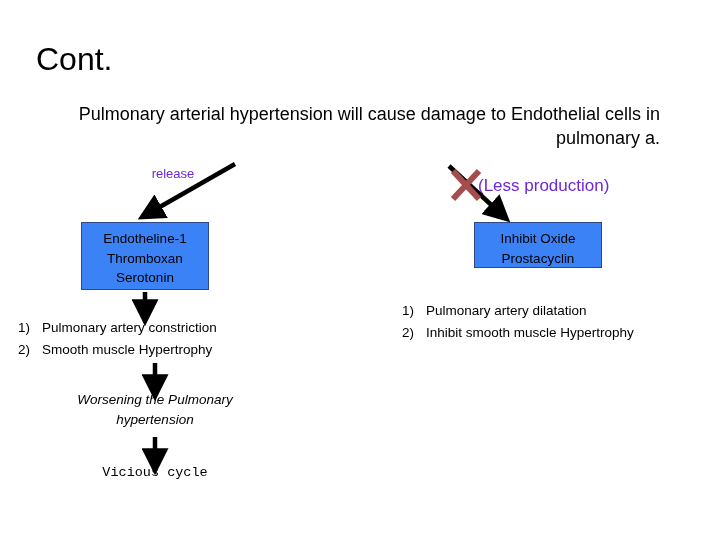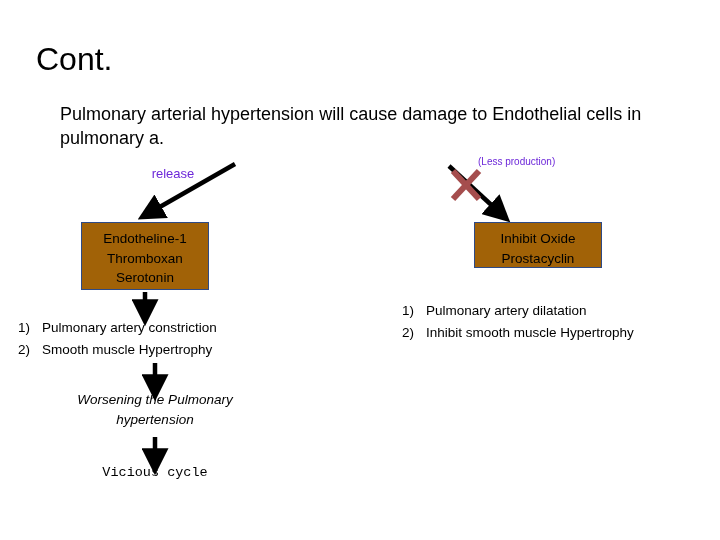--- a/index.html
+++ b/index.html
@@ -28,49 +28,49 @@
     font-size: 32px;
     line-height: 1.1;
     color: #000;
     font-weight: normal;
   }
 
   #subtitle {
     left: 60px;
     top: 102px;
     width: 600px;
-    text-align: left;
+    text-align: right;
     font-size: 18px;
     line-height: 1.35;
     color: #000;
   }
 
   .small-label {
     font-size: 13px;
     color: #6d28d9;
   }
 
   #release-label {
     left: 113px;
     top: 166px;
     width: 120px;
     text-align: center;
   }
 
   #less-production-label {
     left: 478px;
-    top: 156px;
-    font-size: 10px;
+    top: 176px;
+    font-size: 17px;
     white-space: nowrap;
     text-align: right;
   }
 
   .box {
     border: 1.5px solid #2e4a86;
-    background: #a16207;
+    background: #3b82f6;
     text-align: center;
     font-size: 13.5px;
     line-height: 1.45;
     padding: 6px 8px;
     box-sizing: border-box;
   }
 
   #box-endotheline {
     left: 81px;
     top: 222px;

